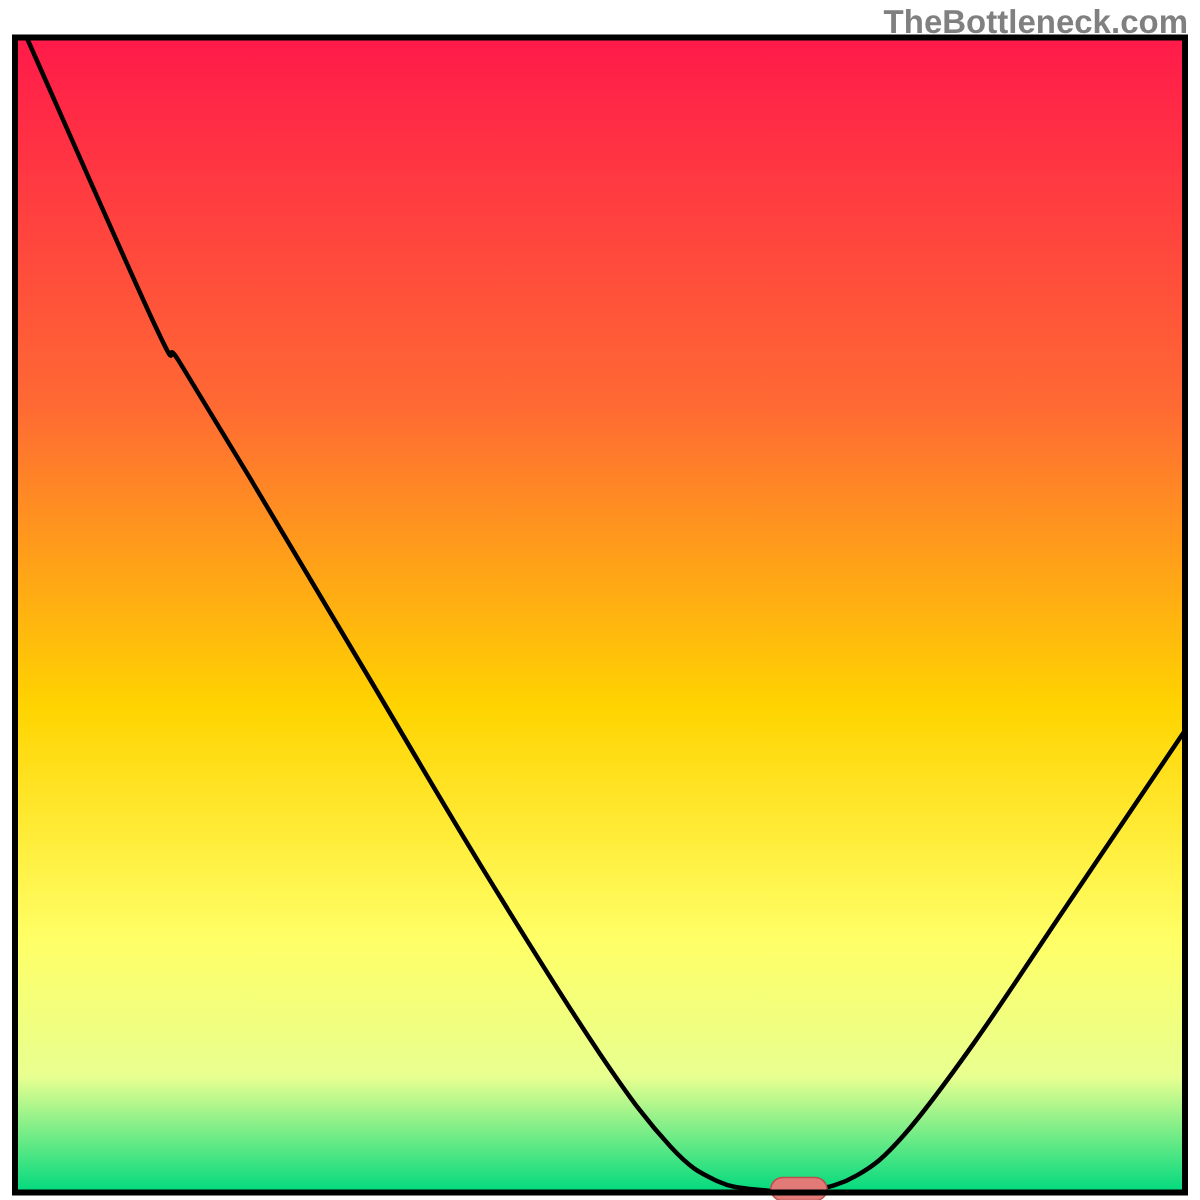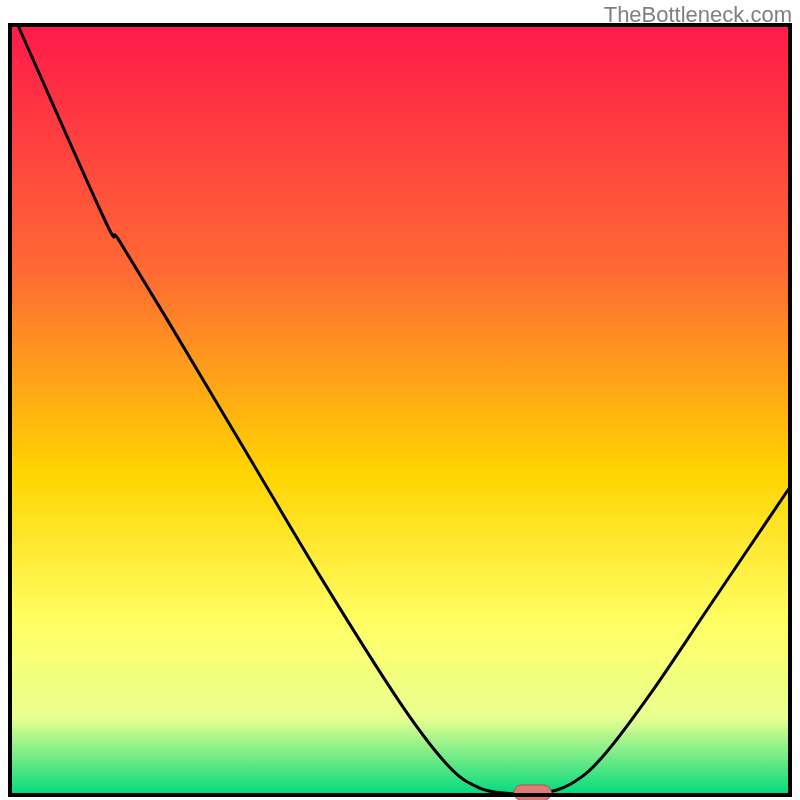--- a/index.html
+++ b/index.html
@@ -14,21 +14,21 @@
     position: relative;
     width: 800px;
     height: 800px;
   }
   .watermark {
     position: absolute;
     top: 2px;
     right: 8px;
     font-family: Arial, Helvetica, sans-serif;
     font-size: 22px;
-    font-weight: normal;
+    font-weight: bold;
     color: #808080;
     z-index: 10;
   }
   svg {
     position: absolute;
     top: 0;
     left: 0;
   }
 </style>
 </head>

